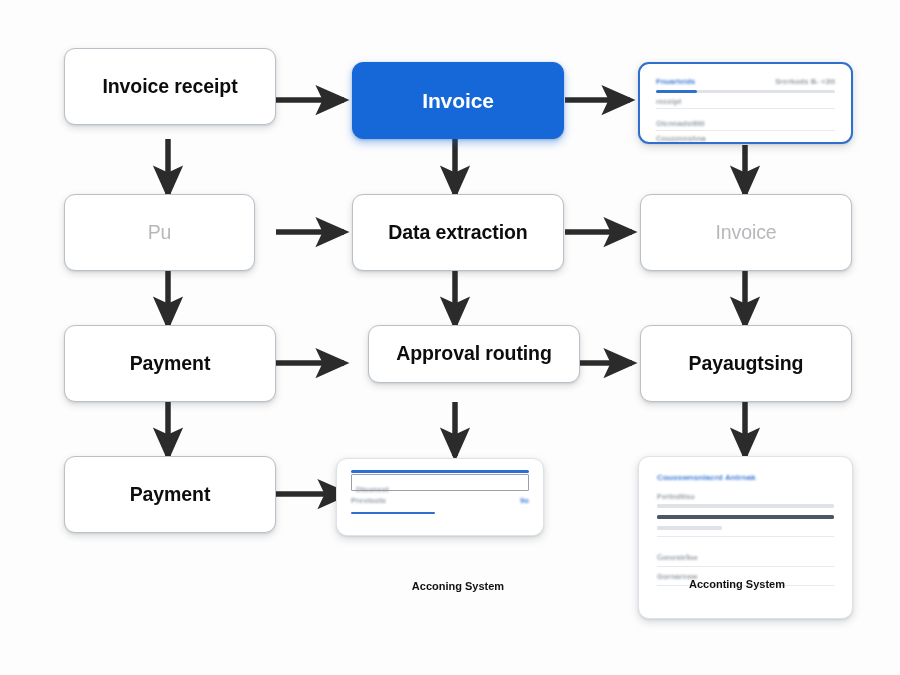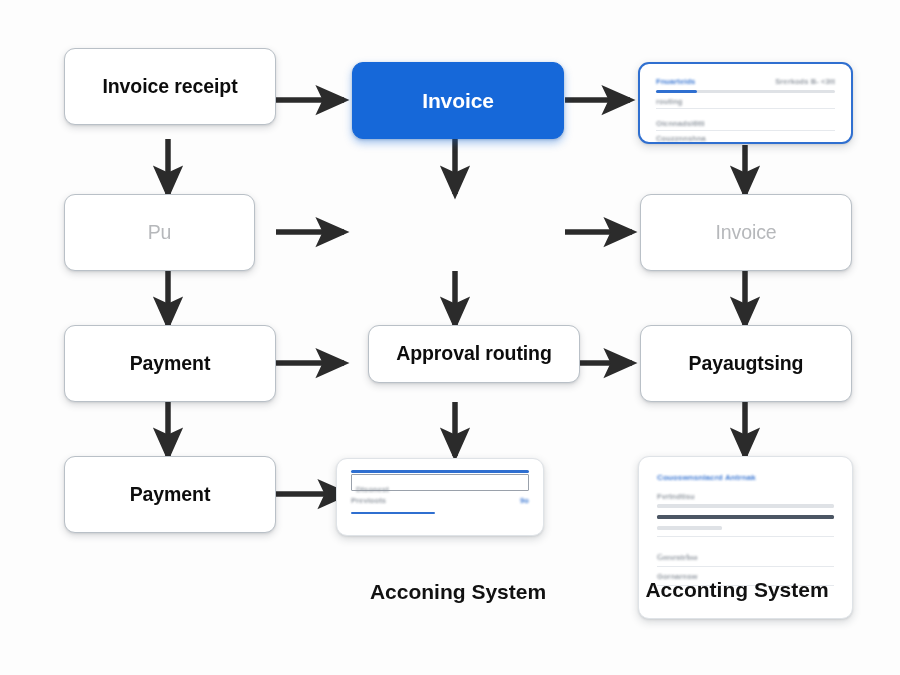--- a/index.html
+++ b/index.html
@@ -106,21 +106,21 @@
   .hr.dark { background: #888f98; }
   .boxline {
     box-sizing: border-box;
     border: 1px solid #9aa1ab;
     border-radius: 1px;
   }
 
   
   .caption {
     position: absolute;
-    font-size: 21px;
+    font-size: 11px;
     font-weight: bold;
     color: #111111;
     white-space: nowrap;
     text-align: center;
   }
 
   
   .arrow {
     position: absolute;
     overflow: visible;
@@ -174,33 +174,36 @@
 
   <div class="doc bordered-blue" style="left:638px; top:62px; width:215px; height:82px;">
     <div class="doc-inner">
       <div class="row-flex">
         <span class="blur-text blue">Fnuarteids</span>
         <span class="blur-text grey">Srerkods  B- &lt;3tt</span>
       </div>
       <div class="bar light" style="margin-top:4px; width:100%;">
         <div class="bar blue" style="width:23%; height:2.5px;"></div>
       </div>
-      <div class="blur-text grey" style="margin-top:4px;">routing</div>
+      <div class="blur-text grey" style="margin-top:4px;">receipt</div>
       <div class="hr" style="margin-top:2px;"></div>
       <div class="blur-text grey" style="margin-top:10px;">Oicnnadsi6tti</div>
       <div class="hr" style="margin-top:2px;"></div>
       <div class="blur-text grey" style="margin-top:3px;">Couzznnshna</div>
       <div class="hr dark" style="margin-top:1px;"></div>
     </div>
   </div>
 
   <div class="node muted" style="left:64px; top:194px; width:191px; height:77px;">
     <span class="node-label">Pu</span>
   </div>
 
+  <div class="node" style="left:352px; top:194px; width:212px; height:77px;">
+    <span class="node-label">Data extraction</span>
+  </div>
 
   <div class="node muted" style="left:640px; top:194px; width:212px; height:77px;">
     <span class="node-label">Invoice</span>
   </div>
 
   <div class="node" style="left:64px; top:325px; width:212px; height:77px;">
     <span class="node-label">Payment</span>
   </div>
 
   <div class="node" style="left:352px; top:325px; width:212px; height:58px;margin-left:16px;">

